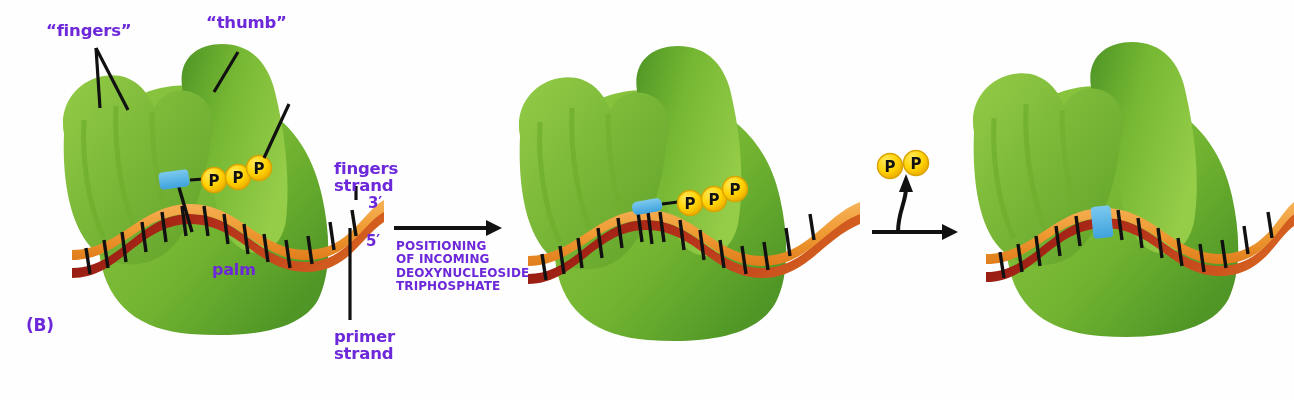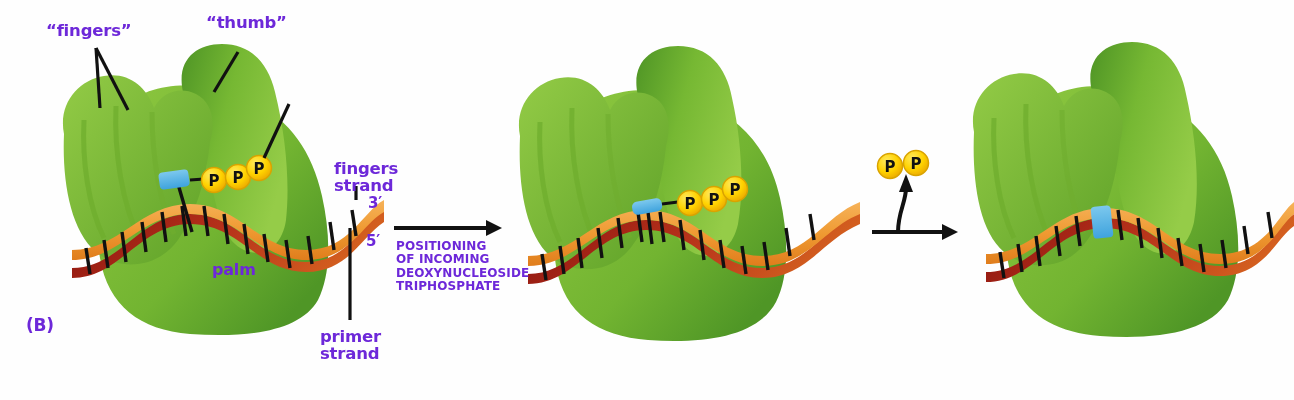--- a/index.html
+++ b/index.html
@@ -242,21 +242,21 @@
   </svg>
 
   <div class="lbl lbl-lower" style="left:46px;top:22px;">“fingers”</div>
 
   <div class="lbl lbl-lower" style="left:206px;top:14px;">“thumb”</div>
 
 
   <div class="lbl lbl-lower" style="left:334px;top:160px;">fingers
 strand</div>
 
-  <div class="lbl lbl-lower" style="left:320px;top:328px;">primer
+  <div class="lbl lbl-lower" style="left:334px;top:328px;">primer
 strand</div>
 
   <div class="lbl lbl-prime" style="left:368px;top:196px;">3′</div>
 
   <div class="lbl lbl-prime" style="left:366px;top:234px;">5′</div>
 
   <div class="lbl lbl-palm" style="left:212px;top:262px;">palm</div>
 
   <div class="lbl lbl-caps" style="left:396px;top:240px;">POSITIONING
 OF INCOMING

